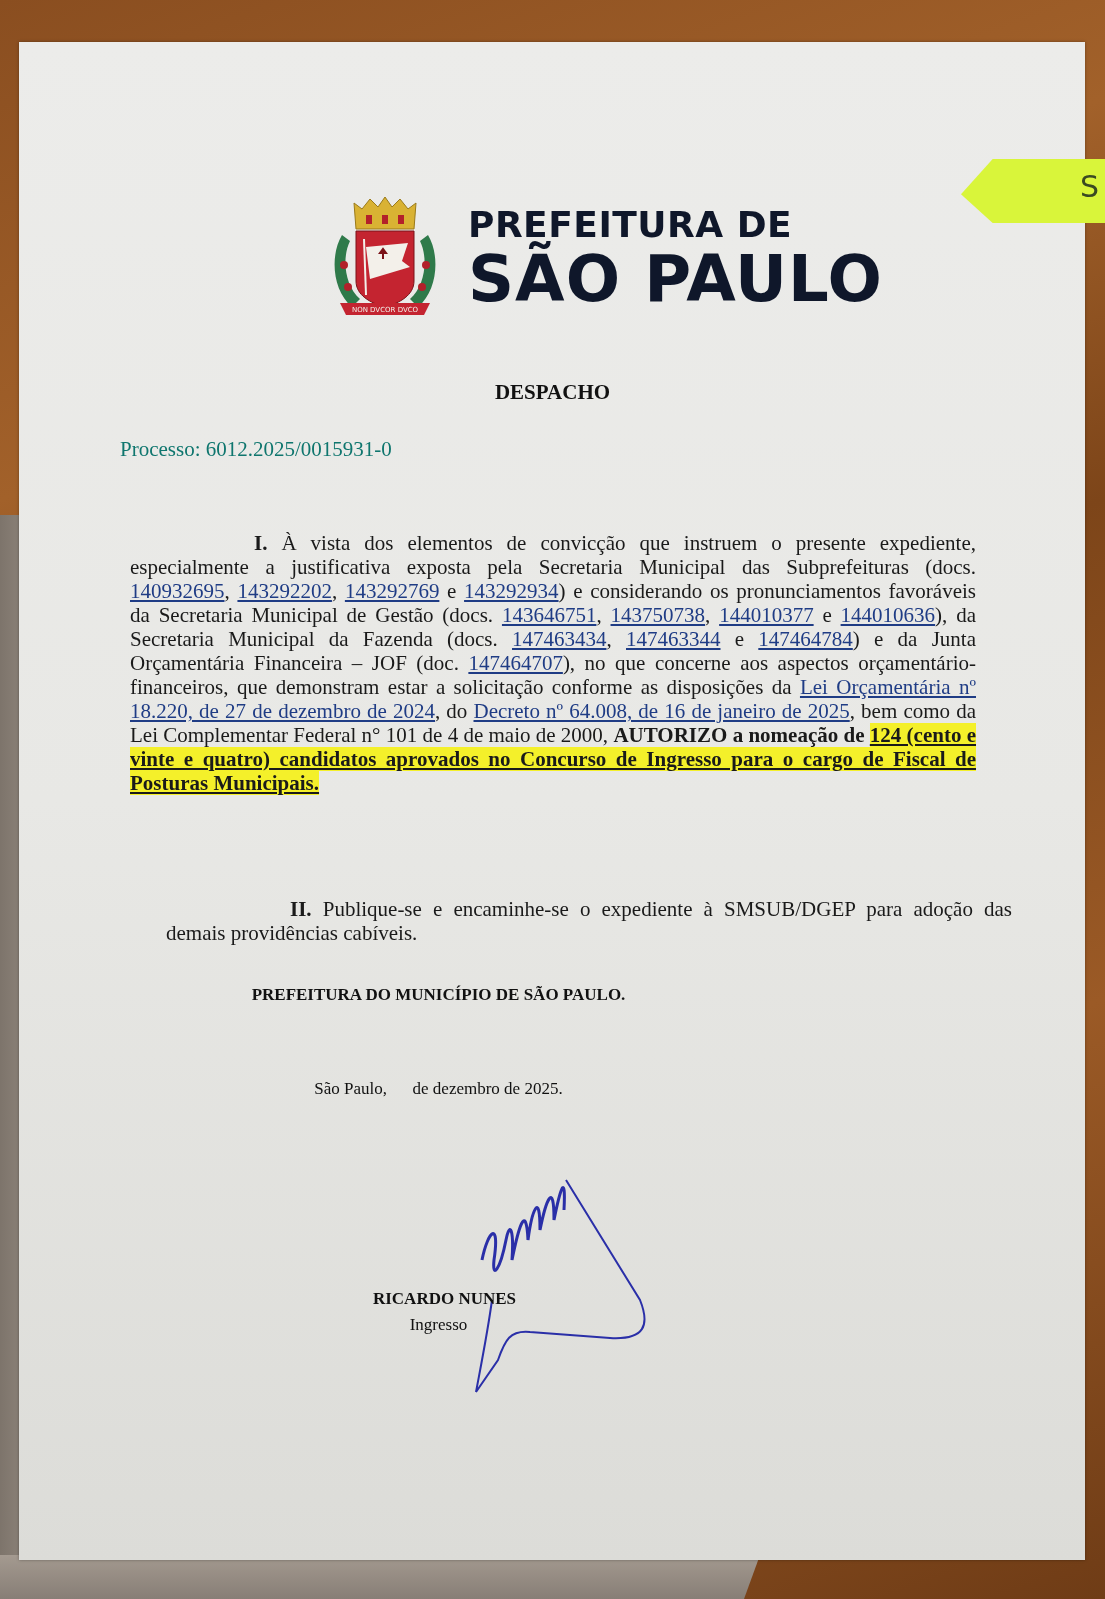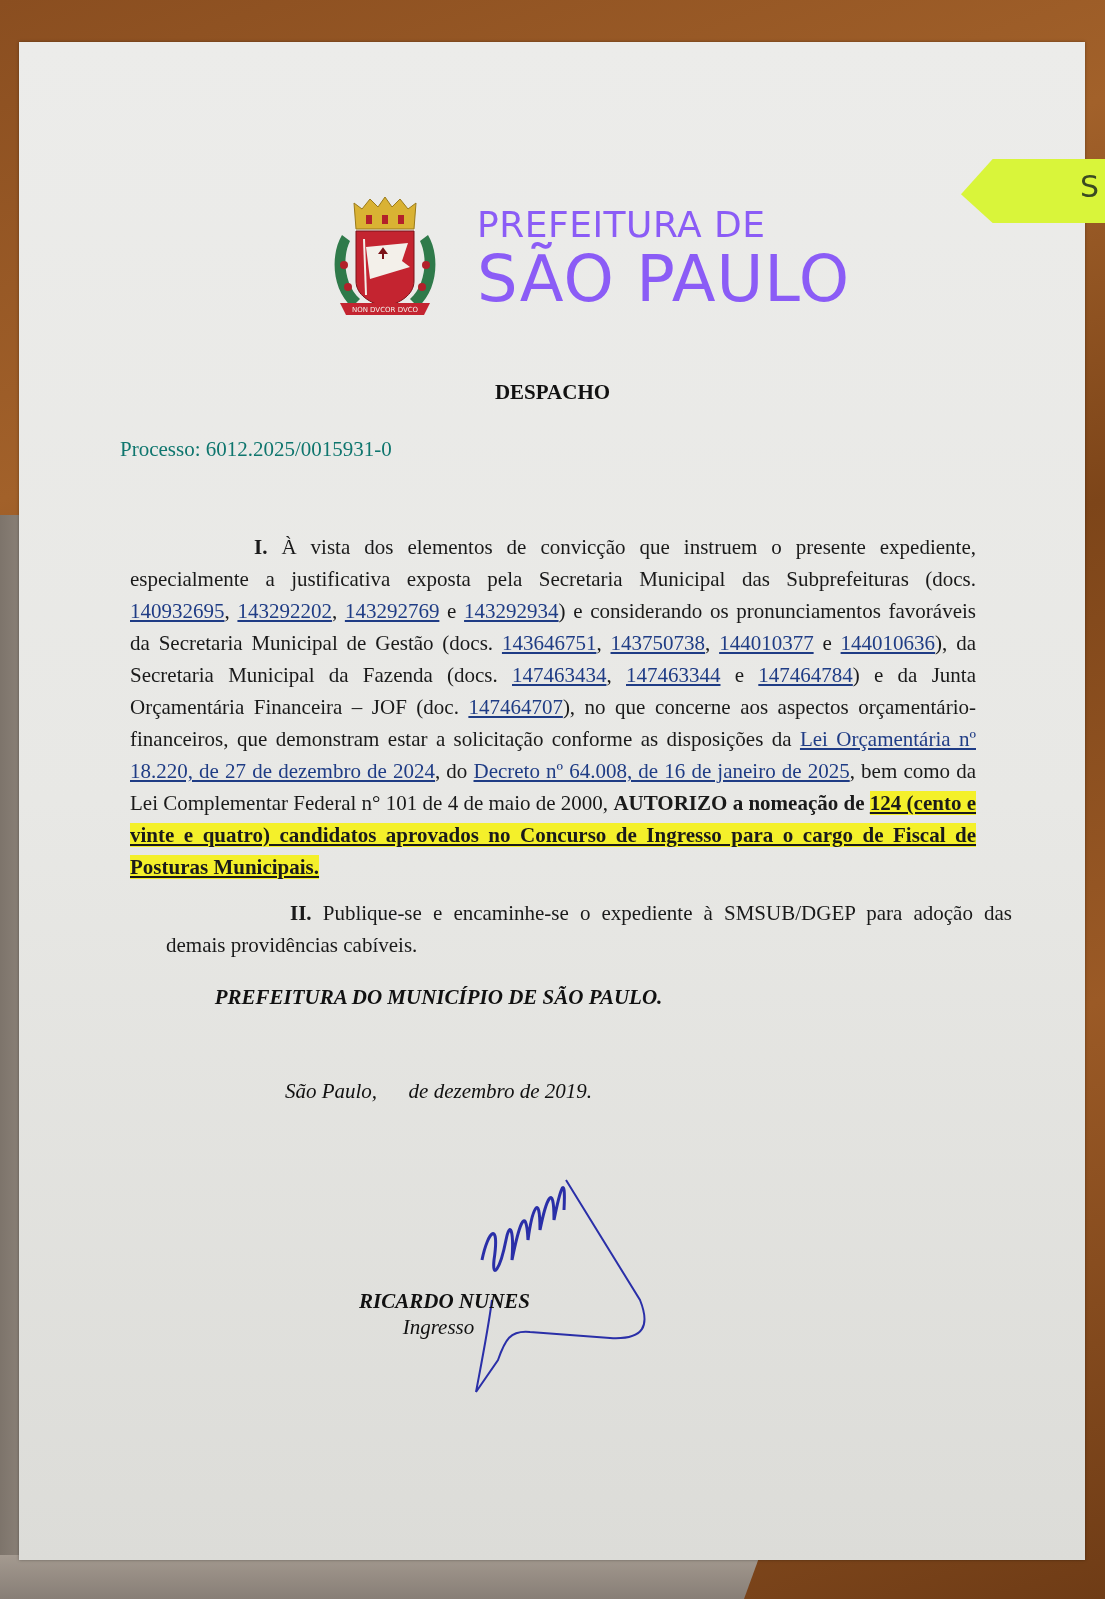--- a/index.html
+++ b/index.html
@@ -26,34 +26,34 @@
     position: absolute; left: 961px; top: 159px; width: 144px; height: 64px;
     background: #d9f53a;
     clip-path: polygon(22% 0, 100% 0, 100% 100%, 22% 100%, 0 55%);
   }
   .tab-flag span {
     position: absolute; right: 6px; top: 10px; font-family: "DejaVu Sans", sans-serif;
     font-size: 30px; color: #3a4a22;
   }
   .logo-wrap { position: absolute; left: 330px; top: 195px; display: flex; align-items: center; }
   .crest { width: 110px; height: 128px; }
-  .brand { margin-left: 37px; font-family: "DejaVu Sans", sans-serif; font-weight: normal; color: #8b5cf6; line-height: 1; }
+  .brand { margin-left: 28px; font-family: "DejaVu Sans", sans-serif; font-weight: bold; color: #0f172a; line-height: 1; }
   .brand .l1 { font-size: 36px; letter-spacing: 0.5px; }
   .brand .l2 { font-size: 64px; letter-spacing: 1px; margin-top: 4px; }
   .title { position: absolute; left: 0; width: 1105px; top: 380px; text-align: center; font-weight: bold; font-size: 21px; color: #111; }
   .process { position: absolute; left: 120px; top: 437px; font-size: 21px; color: #0f766e; }
   .body-text {
-    position: absolute; left: 130px; width: 846px; font-size: 21px; line-height: 32px;
+    position: absolute; left: 130px; width: 846px; font-size: 21px; line-height: 24px;
     color: #1a1a1a; text-align: justify;
   }
   .p1 { top: 531px; text-indent: 124px; }
   .p2 { top: 897px; text-indent: 124px; margin-left: 36px; }
   .link { color: #1f3c85; text-decoration: underline; text-decoration-color: #1f3c85; }
   .hl { background: #f4f02a; font-weight: bold; text-decoration: underline; }
-  .centered { position: absolute; left: 0; width: 877px; text-align: center; color: #111; font-size: 21px; font-style: italic; }
+  .centered { position: absolute; left: 0; width: 877px; text-align: center; color: #111; font-size: 17px; }
   .footer-title { top: 985px; font-weight: bold; }
   .date-line { top: 1079px; }
   .sig-name { top: 1289px; font-weight: bold; left: 6px; }
   .sig-role { top: 1315px; left: 0; }
   .signature { position: absolute; left: 470px; top: 1160px; width: 200px; height: 240px; }
 </style>
 </head>
 <body>
 
 <div class="under-sheet"></div>
@@ -95,21 +95,21 @@
 </div>
 
 <div class="title">DESPACHO</div>
 <div class="process">Processo: 6012.2025/0015931-0</div>
 
 <div class="body-text p1"><b>I.</b><span> À vista dos elementos de convicção que instruem o presente expediente, especialmente a justificativa exposta pela Secretaria Municipal das Subprefeituras (docs. </span><a class="link">140932695</a><span>, </span><a class="link">143292202</a><span>, </span><a class="link">143292769</a><span> e </span><a class="link">143292934</a><span>) e considerando os pronunciamentos favoráveis da Secretaria Municipal de Gestão (docs. </span><a class="link">143646751</a><span>, </span><a class="link">143750738</a><span>, </span><a class="link">144010377</a><span> e </span><a class="link">144010636</a><span>), da Secretaria Municipal da Fazenda (docs. </span><a class="link">147463434</a><span>, </span><a class="link">147463344</a><span> e </span><a class="link">147464784</a><span>) e da Junta Orçamentária Financeira – JOF (doc. </span><a class="link">147464707</a><span>), no que concerne aos aspectos orçamentário-financeiros, que demonstram estar a solicitação conforme as disposições da </span><a class="link">Lei Orçamentária nº 18.220, de 27 de dezembro de 2024</a><span>, do </span><a class="link">Decreto nº 64.008, de 16 de janeiro de 2025</a><span>, bem como da Lei Complementar Federal n° 101 de 4 de maio de 2000, </span><b>AUTORIZO  a nomeação de </b><span class="hl">124 (cento e vinte e quatro) candidatos aprovados no Concurso de Ingresso para o cargo de Fiscal de Posturas Municipais.</span></div>
 
 <div class="body-text p2"><b>II.</b><span> Publique-se e encaminhe-se o expediente à SMSUB/DGEP  para adoção das demais providências cabíveis.</span></div>
 
 <div class="centered footer-title">PREFEITURA DO MUNICÍPIO DE SÃO PAULO.</div>
-<div class="centered date-line" style="white-space:pre;">São Paulo,      de dezembro de 2019.</div>
+<div class="centered date-line" style="white-space:pre;">São Paulo,      de dezembro de 2025.</div>
 
 <svg class="signature" viewBox="0 0 200 240">
   <path d="M12 100 C18 70, 30 60, 24 100 C22 120, 30 110, 36 80 C40 60, 44 70, 42 100 C48 70, 56 40, 58 80 C62 50, 70 30, 70 70 C76 40, 84 20, 84 60 C90 30, 96 10, 94 50" fill="none" stroke="#2a2fa8" stroke-width="3"></path>
   <path d="M96 20 L170 140 C180 165, 175 180, 140 178 L60 172 C40 170, 35 180, 28 200 L6 232 C12 200, 18 170, 22 140" fill="none" stroke="#2a2fa8" stroke-width="2"></path>
 </svg>
 
 <div class="centered sig-name">RICARDO NUNES</div>
 <div class="centered sig-role">Ingresso</div>
 
 </body></html>

